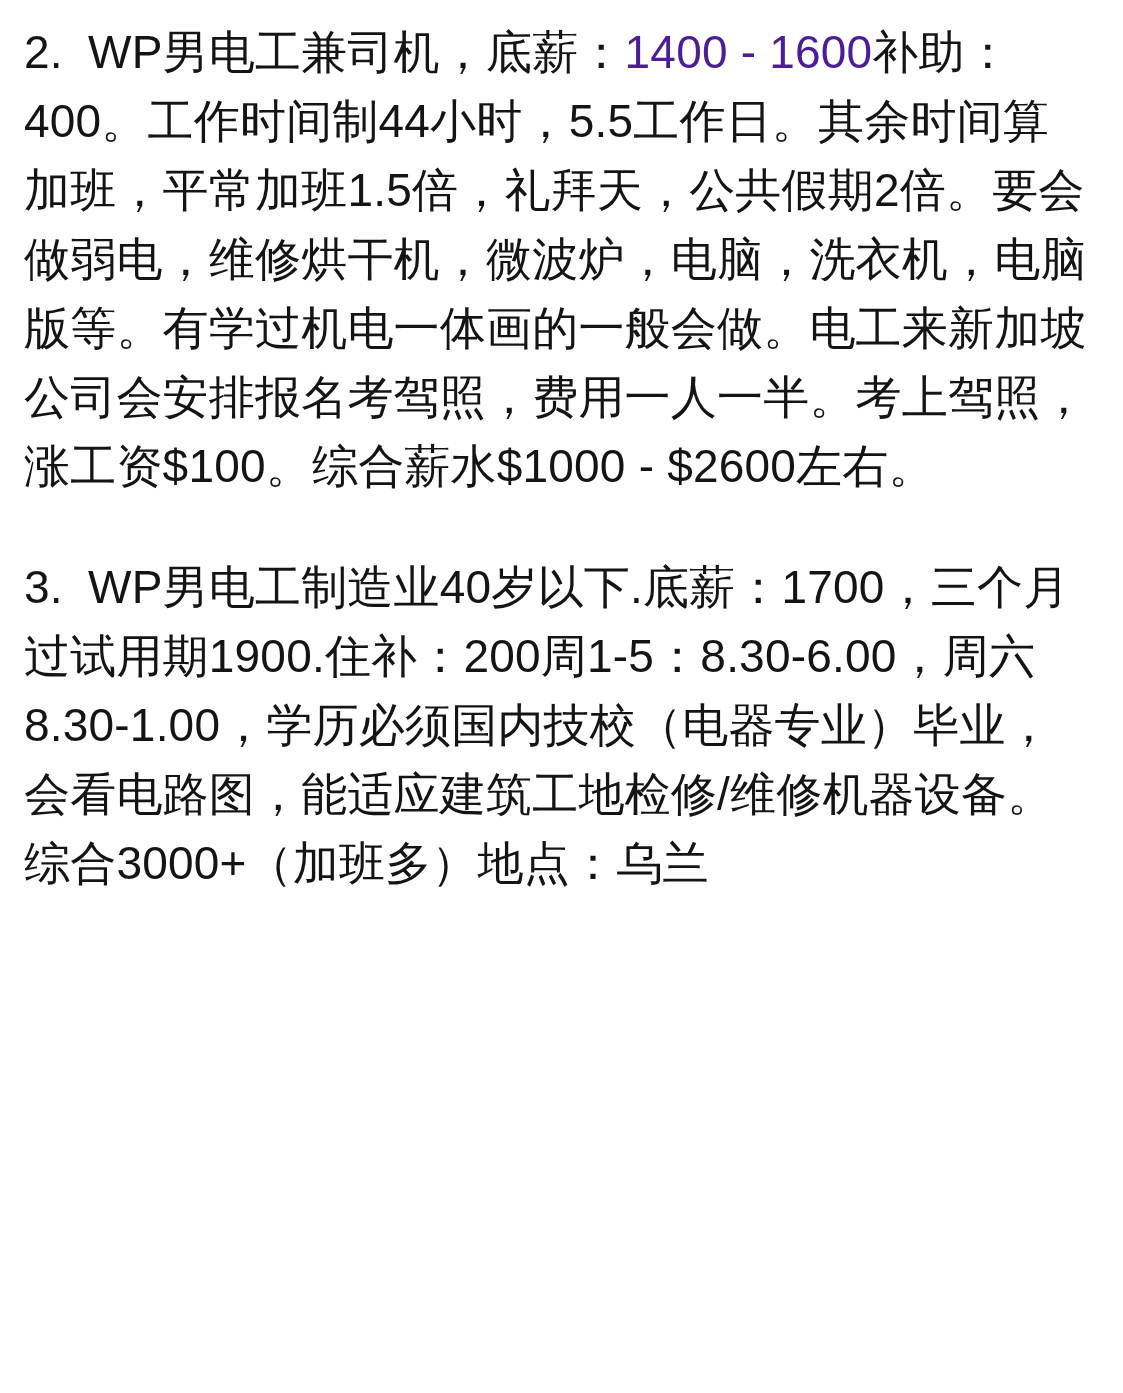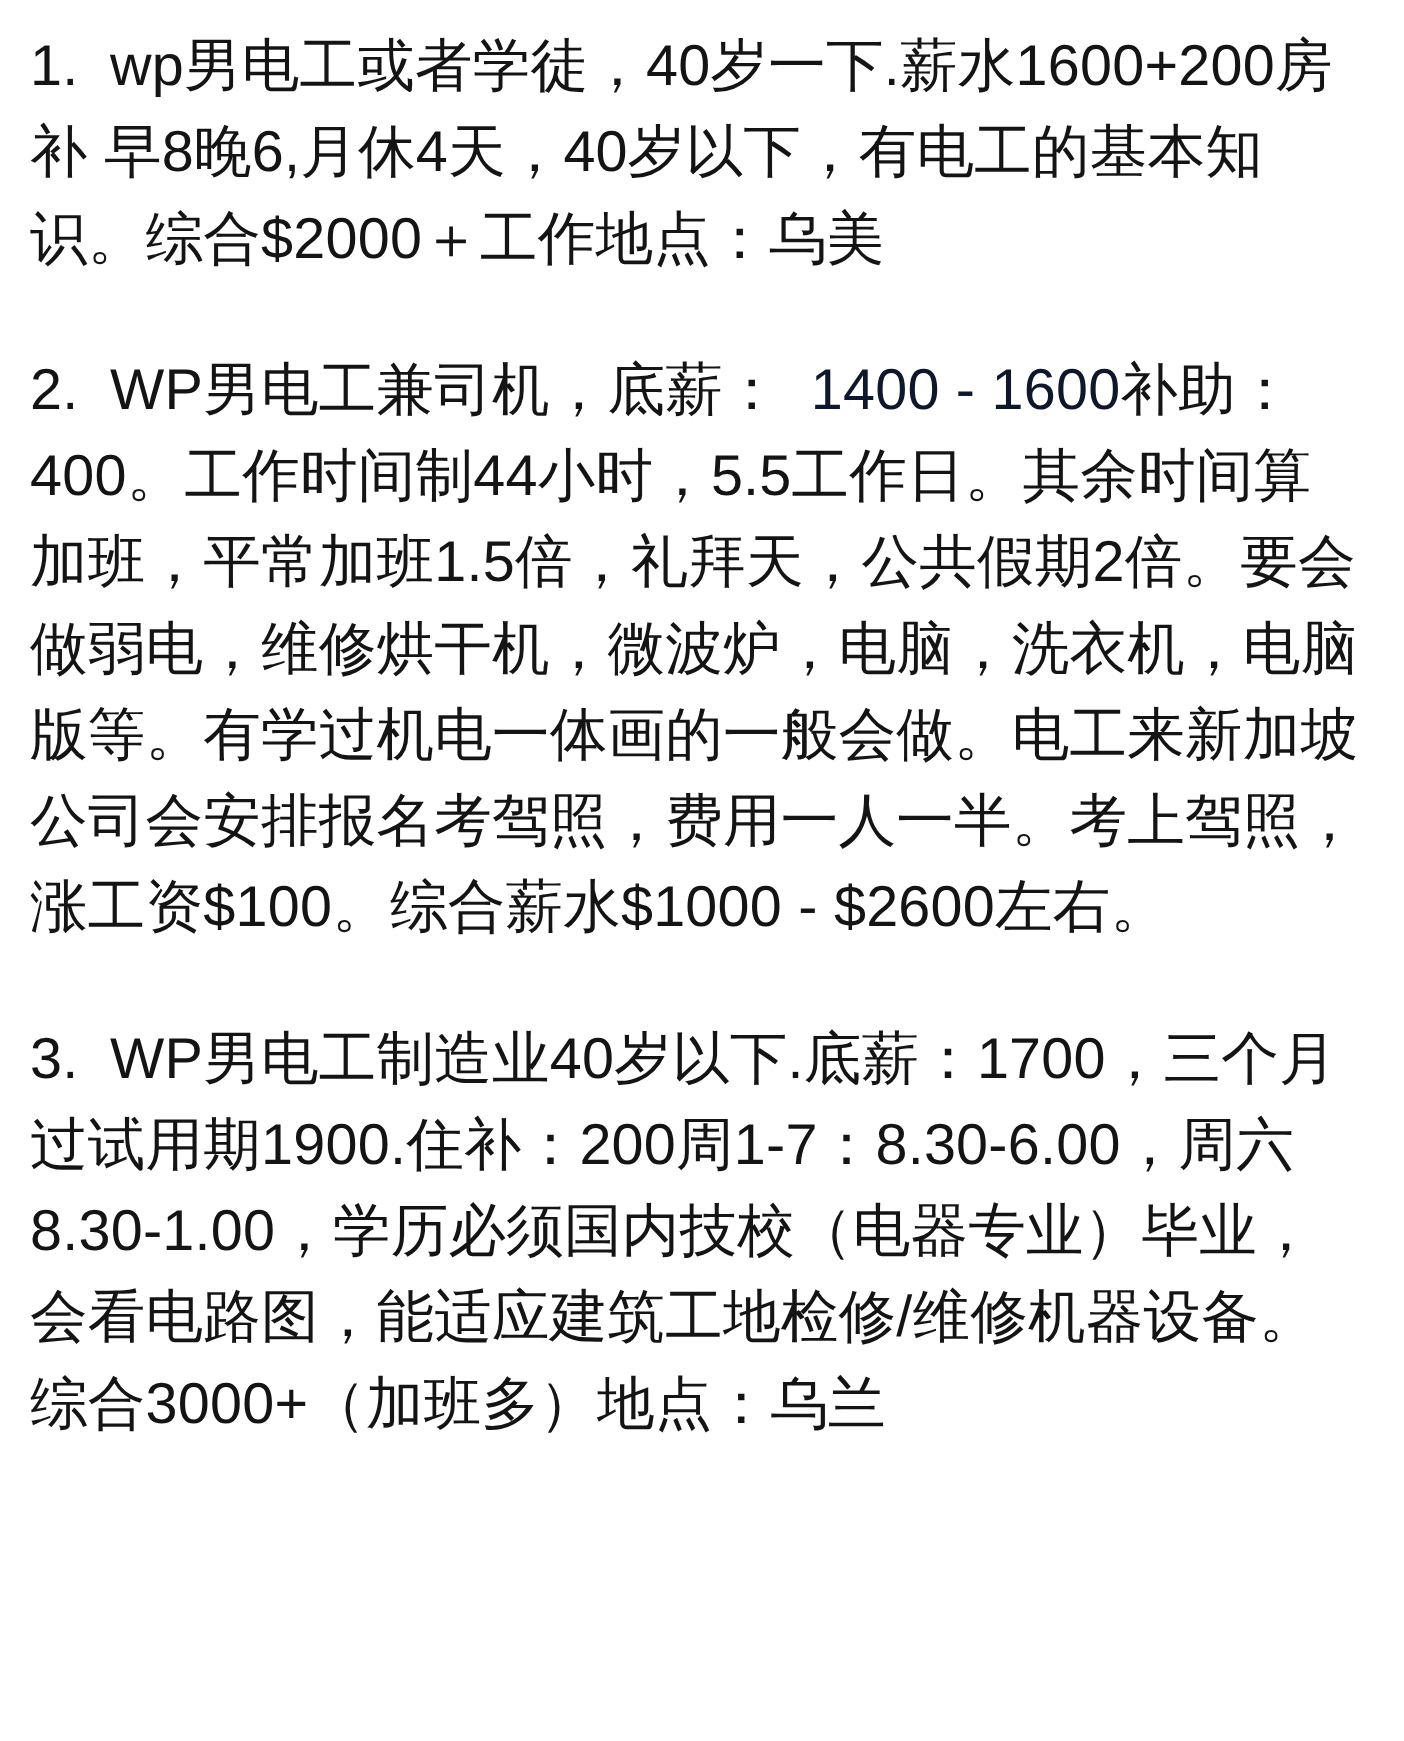--- a/index.html
+++ b/index.html
@@ -35,34 +35,30 @@
     margin-top: 52px;
   }
   .para-index {
     
   }
   .gap-sm {
     display: inline-block;
     width: 0.55em;
   }
   .highlight-range {
-    color: #0f172a;
-    margin-left: 24px;
+    color: #4c1d95;
   }
 </style>
 </head>
 <body>
 
 <div class="page">
 
-  <p class="paragraph">
-    <span class="para-index">1.</span><span class="gap-sm"></span><span>wp男电工或者学徒，40岁一下.薪水1600+200房补 早8晚6,月休4天，40岁以下，有电工的基本知识。综合$2000＋工作地点：乌美</span>
-  </p>
 
   <p class="paragraph">
     <span class="para-index">2.</span><span class="gap-sm"></span><span>WP男电工兼司机，底薪：</span><span class="highlight-range">1400 - 1600</span><span>补助：400。工作时间制44小时，5.5工作日。其余时间算加班，平常加班1.5倍，礼拜天，公共假期2倍。要会做弱电，维修烘干机，微波炉，电脑，洗衣机，电脑版等。有学过机电一体画的一般会做。电工来新加坡公司会安排报名考驾照，费用一人一半。考上驾照，涨工资$100。综合薪水$1000 - $2600左右。</span>
   </p>
 
   <p class="paragraph">
-    <span class="para-index">3.</span><span class="gap-sm"></span><span>WP男电工制造业40岁以下.底薪：1700，三个月过试用期1900.住补：200周1-7：8.30-6.00，周六8.30-1.00，学历必须国内技校（电器专业）毕业，会看电路图，能适应建筑工地检修/维修机器设备。综合3000+（加班多）地点：乌兰</span>
+    <span class="para-index">3.</span><span class="gap-sm"></span><span>WP男电工制造业40岁以下.底薪：1700，三个月过试用期1900.住补：200周1-5：8.30-6.00，周六8.30-1.00，学历必须国内技校（电器专业）毕业，会看电路图，能适应建筑工地检修/维修机器设备。综合3000+（加班多）地点：乌兰</span>
   </p>
 
 </div>
 
 </body></html>

